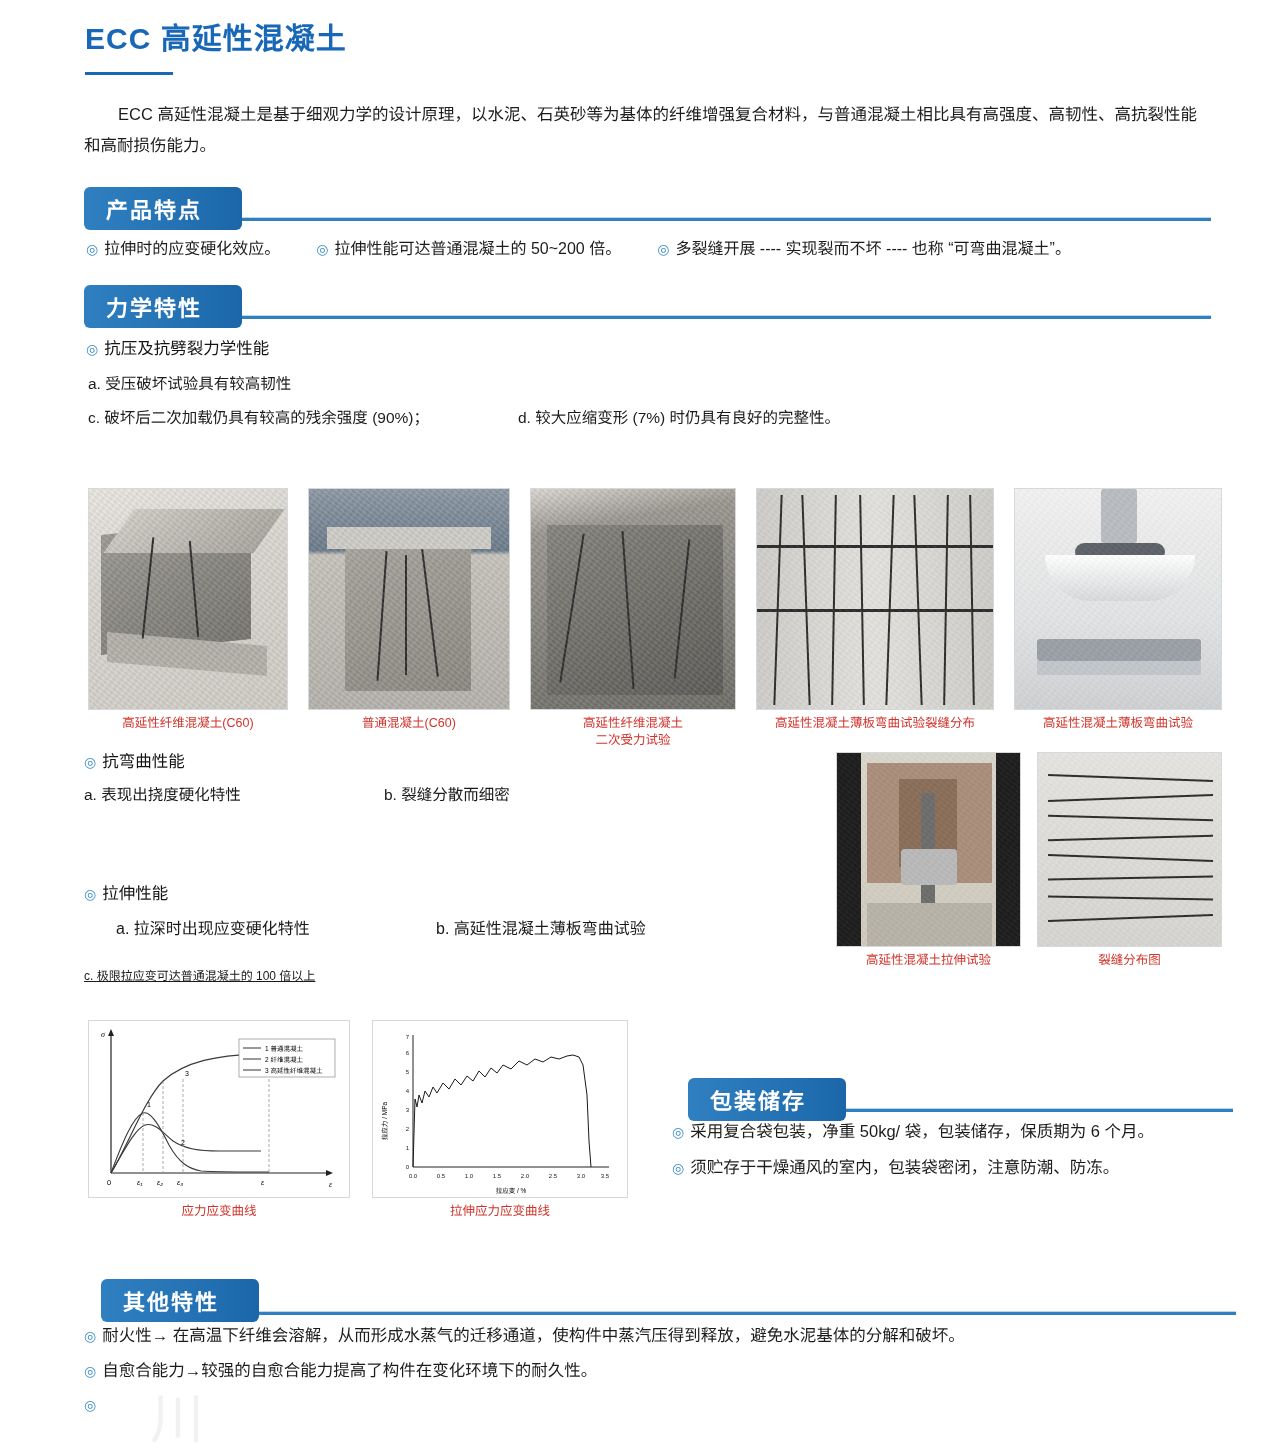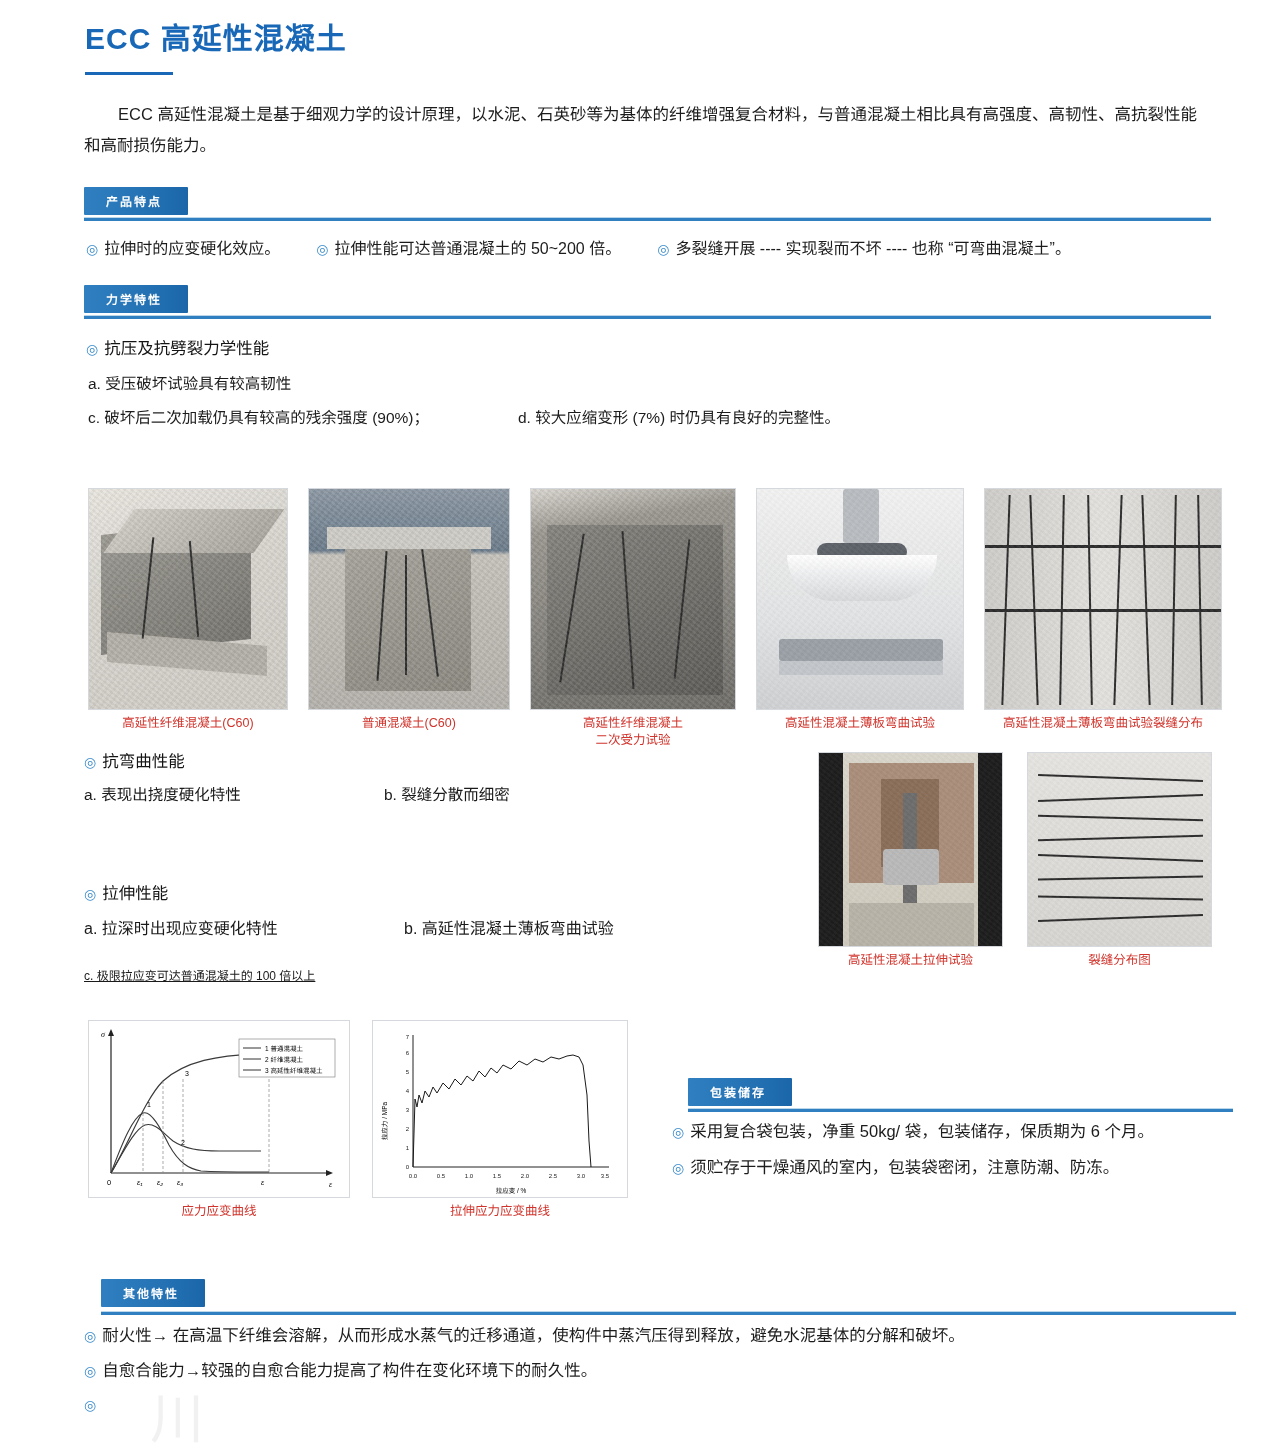--- a/index.html
+++ b/index.html
@@ -52,27 +52,27 @@
   
   .section-head {
     position: relative;
     height: 34px;
     margin: 0 8px 0 24px;
   }
   .section-head .tab {
     display: inline-block;
     background: linear-gradient(to right, #2f7fc1 0%, #2573b5 55%, #1a66a8 100%);
     color: #ffffff;
-    font-size: 12px;
+    font-size: 22px;
     font-weight: bold;
     letter-spacing: 2px;
-    padding: 5px 26px 6px 22px;
+    padding: 5px 40px 6px 22px;
     position: relative;
     z-index: 2;
-    border-radius: 1px;
+    border-radius: 6px;
   }
   .section-head .bar {
     position: absolute;
     left: 0; right: 0;
     bottom: 0;
     height: 3px;
     background: #2f7fc1;
     z-index: 1;
   }
   .section-head .bar-light {
@@ -135,23 +135,23 @@
 
   .strip1 {
     position: absolute;
     left: 88px; top: 488px;
     display: flex;
     gap: 20px;
   }
 
   .strip2 {
     position: absolute;
-    left: 818px; top: 752px;
+    left: 836px; top: 752px;
     display: flex;
-    gap: 24px;
+    gap: 16px;
   }
 
   .charts {
     position: absolute;
     left: 88px; top: 1020px;
     display: flex;
     gap: 22px;
   }
 
   
@@ -194,21 +194,21 @@
     font-size: 16.5px;
     line-height: 34px;
     color: #1c1c1c;
   }
 
   .bend-head { position: absolute; left: 84px; top: 748px; }
   .bend-row  { position: absolute; left: 84px; top: 782px; display:flex; font-size:15.5px; }
   .bend-row .col-a { width: 300px; }
   .tensile-head { position: absolute; left: 84px; top: 880px; }
   .tensile-a { position: absolute; left: 84px; top: 915px; display:flex; font-size:16px; }
-  .tensile-a .col-a { width: 320px; }
+  .tensile-a .col-a { width: 320px; margin-left: 32px; }
   .tensile-c { position: absolute; left: 84px; top: 966px; font-size:12px;text-decoration:underline; }
 
   .watermark {
     position:absolute; left: 150px; bottom: 0px;
     font-size: 54px; color: #f1f1f1; letter-spacing: 10px;
     font-family: "Liberation Serif", serif;
     pointer-events: none;
   }
 </style>
 </head>
@@ -296,53 +296,53 @@
         <div class="ph" style="background:linear-gradient(170deg,#dad7d1 0%,#9a9790 18%,#6f6d68 100%);">
           <div style="position:absolute;left:16px;top:36px;width:176px;height:170px;background:linear-gradient(150deg,#85837d,#5d5b57);"></div>
           <div class="crack" style="left:40px;top:44px;width:2px;height:150px;transform:rotate(9deg);"></div>
           <div class="crack" style="left:96px;top:42px;width:2px;height:158px;transform:rotate(-4deg);"></div>
           <div class="crack" style="left:150px;top:50px;width:2px;height:140px;transform:rotate(6deg);"></div>
           <div class="noise"></div>
         </div>
       </div>
       <div class="cap" style="white-space:pre-line;">高延性纤维混凝土
 二次受力试验</div>
-    </div>
-
-    <div class="figure">
-      <div class="frame" style="width:208px;height:222px;">
-        <div class="ph" style="background:linear-gradient(180deg,#f2f2f2 0%,#e2e3e4 60%,#cfd1d3 100%);">
-          <div style="position:absolute;left:86px;top:0;width:36px;height:54px;background:#b9bdc1;border-radius:3px;"></div>
-          <div style="position:absolute;left:60px;top:54px;width:90px;height:18px;background:#5d6268;border-radius:9px;"></div>
-          <div style="position:absolute;left:30px;top:66px;width:150px;height:46px;background:linear-gradient(180deg,#ffffff,#d8dadc);border-radius:0 0 70px 70px;"></div>
-          <div style="position:absolute;left:22px;top:150px;width:164px;height:22px;background:#9aa0a6;border-radius:3px;"></div>
-          <div style="position:absolute;left:22px;top:172px;width:164px;height:14px;background:#c3c7cb;"></div>
-          <div class="noise" style="opacity:.25;"></div>
-        </div>
-      </div>
-      <div class="cap">高延性混凝土薄板弯曲试验</div>
     </div>
 
     <div class="figure">
       <div class="frame" style="width:238px;height:222px;">
         <div class="ph" style="background:linear-gradient(90deg,#cfcdc9 0%,#e3e1dd 50%,#cfcdc9 100%);">
           <div class="crack" style="left:20px;top:6px;width:2px;height:210px;transform:rotate(2deg);"></div>
           <div class="crack" style="left:48px;top:6px;width:2px;height:210px;transform:rotate(-2deg);"></div>
           <div class="crack" style="left:76px;top:6px;width:2px;height:210px;transform:rotate(1deg);"></div>
           <div class="crack" style="left:104px;top:6px;width:2px;height:210px;transform:rotate(-1deg);"></div>
           <div class="crack" style="left:132px;top:6px;width:2px;height:210px;transform:rotate(2deg);"></div>
           <div class="crack" style="left:160px;top:6px;width:2px;height:210px;transform:rotate(-2deg);"></div>
           <div class="crack" style="left:188px;top:6px;width:2px;height:210px;transform:rotate(1deg);"></div>
           <div class="crack" style="left:214px;top:6px;width:2px;height:210px;transform:rotate(-1deg);"></div>
           <div class="crack" style="left:0;top:56px;width:238px;height:3px;"></div>
           <div class="crack" style="left:0;top:120px;width:238px;height:3px;"></div>
           <div class="noise" style="opacity:.3;"></div>
         </div>
       </div>
       <div class="cap">高延性混凝土薄板弯曲试验裂缝分布</div>
+    </div>
+
+    <div class="figure">
+      <div class="frame" style="width:208px;height:222px;">
+        <div class="ph" style="background:linear-gradient(180deg,#f2f2f2 0%,#e2e3e4 60%,#cfd1d3 100%);">
+          <div style="position:absolute;left:86px;top:0;width:36px;height:54px;background:#b9bdc1;border-radius:3px;"></div>
+          <div style="position:absolute;left:60px;top:54px;width:90px;height:18px;background:#5d6268;border-radius:9px;"></div>
+          <div style="position:absolute;left:30px;top:66px;width:150px;height:46px;background:linear-gradient(180deg,#ffffff,#d8dadc);border-radius:0 0 70px 70px;"></div>
+          <div style="position:absolute;left:22px;top:150px;width:164px;height:22px;background:#9aa0a6;border-radius:3px;"></div>
+          <div style="position:absolute;left:22px;top:172px;width:164px;height:14px;background:#c3c7cb;"></div>
+          <div class="noise" style="opacity:.25;"></div>
+        </div>
+      </div>
+      <div class="cap">高延性混凝土薄板弯曲试验</div>
     </div>
   </div>
 
   <div class="bend-head sub-head" style="margin:0;">
     <span class="ring">◎</span>
     <span>抗弯曲性能</span>
   </div>
   <div class="bend-row">
     <div class="col-a">a. 表现出挠度硬化特性</div>
     <div class="col-b">b. 裂缝分散而细密</div>

